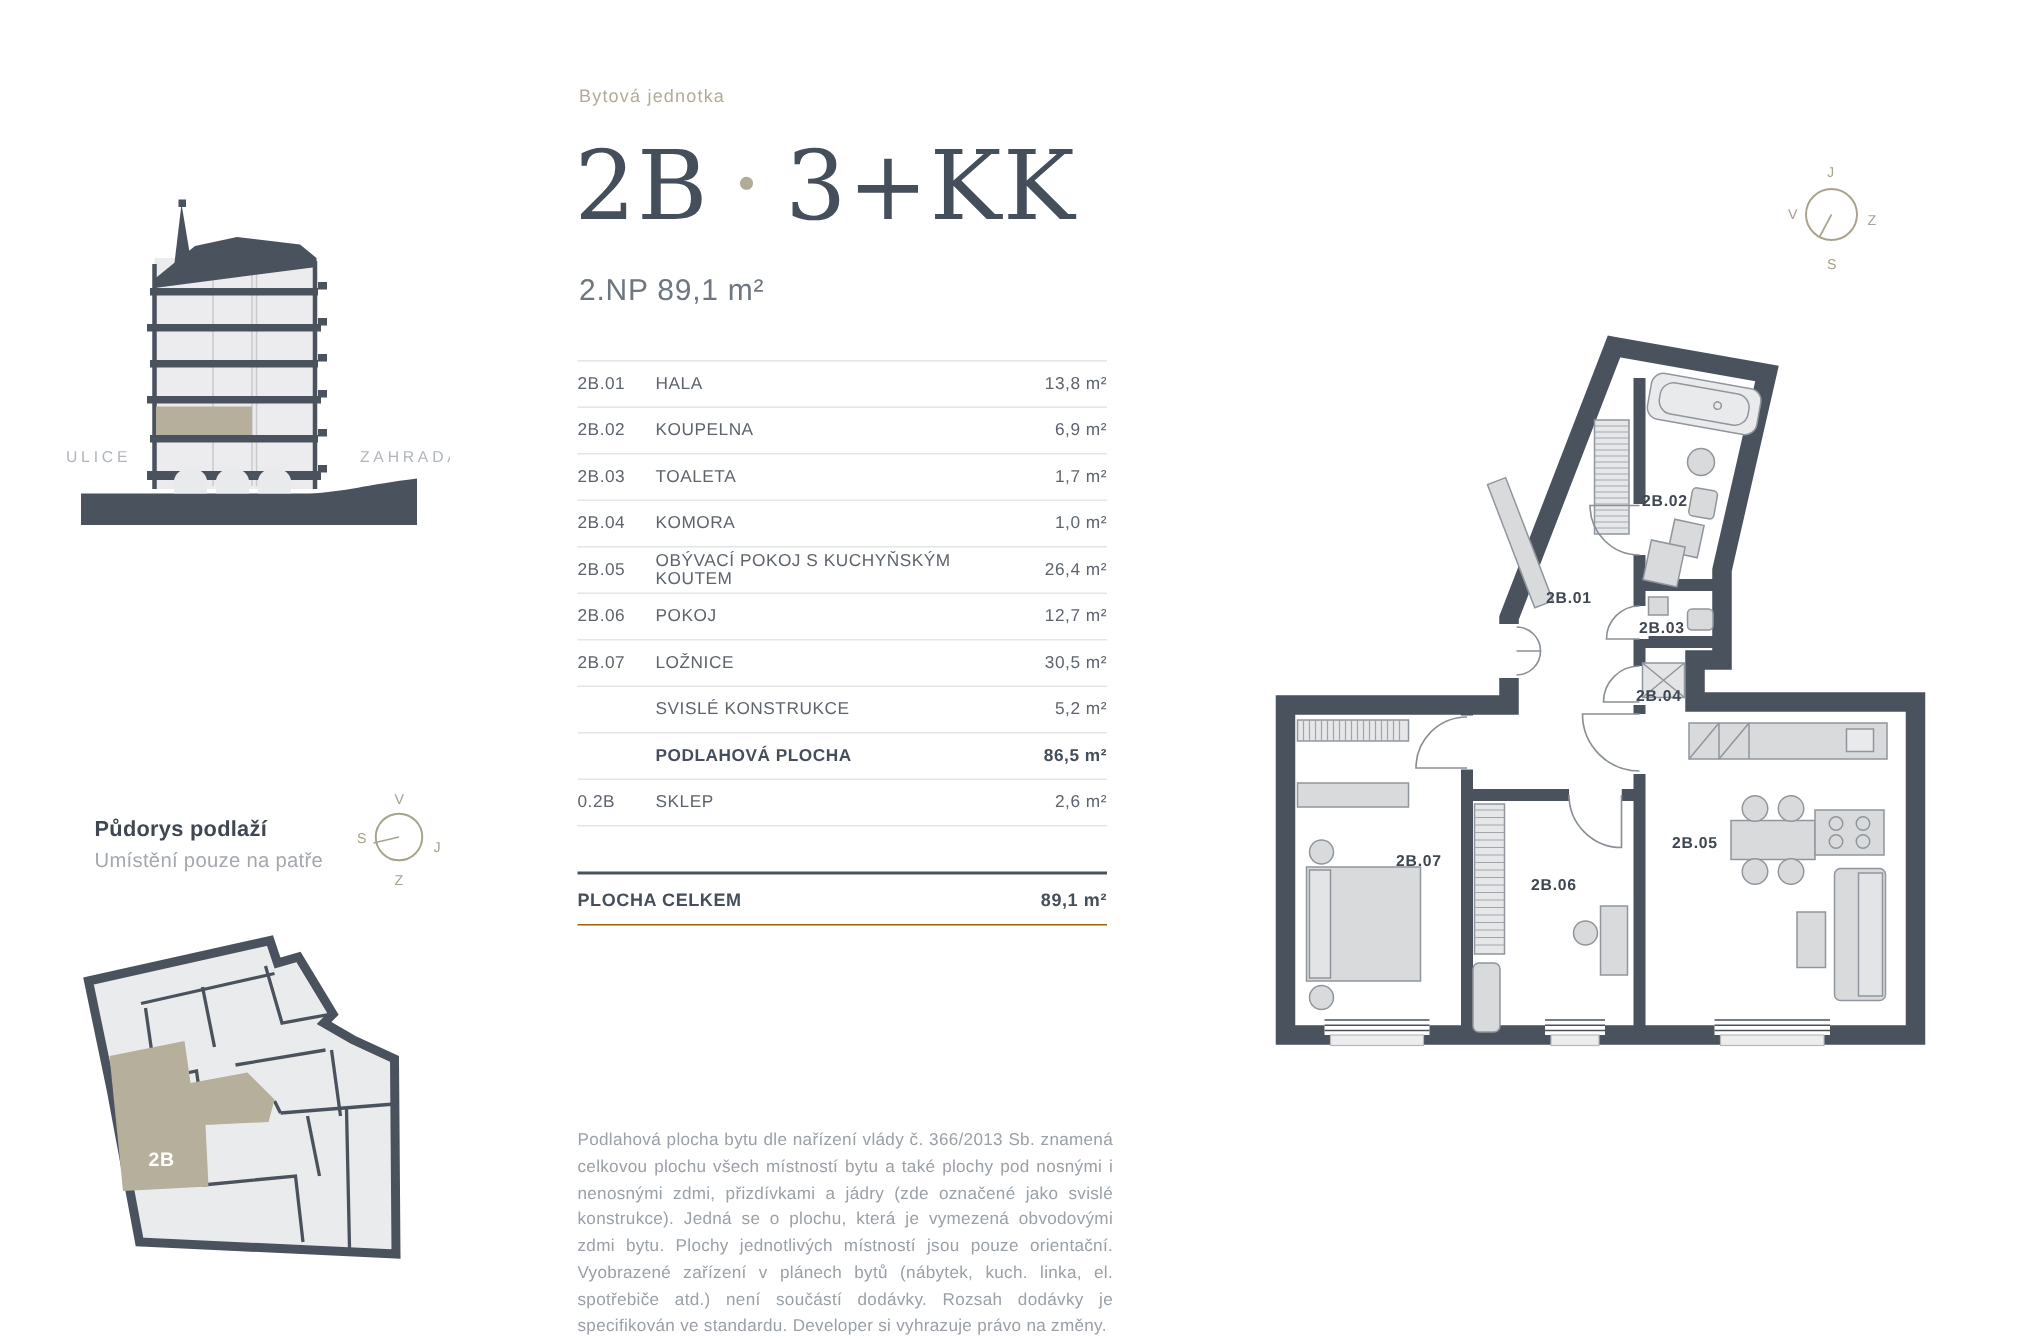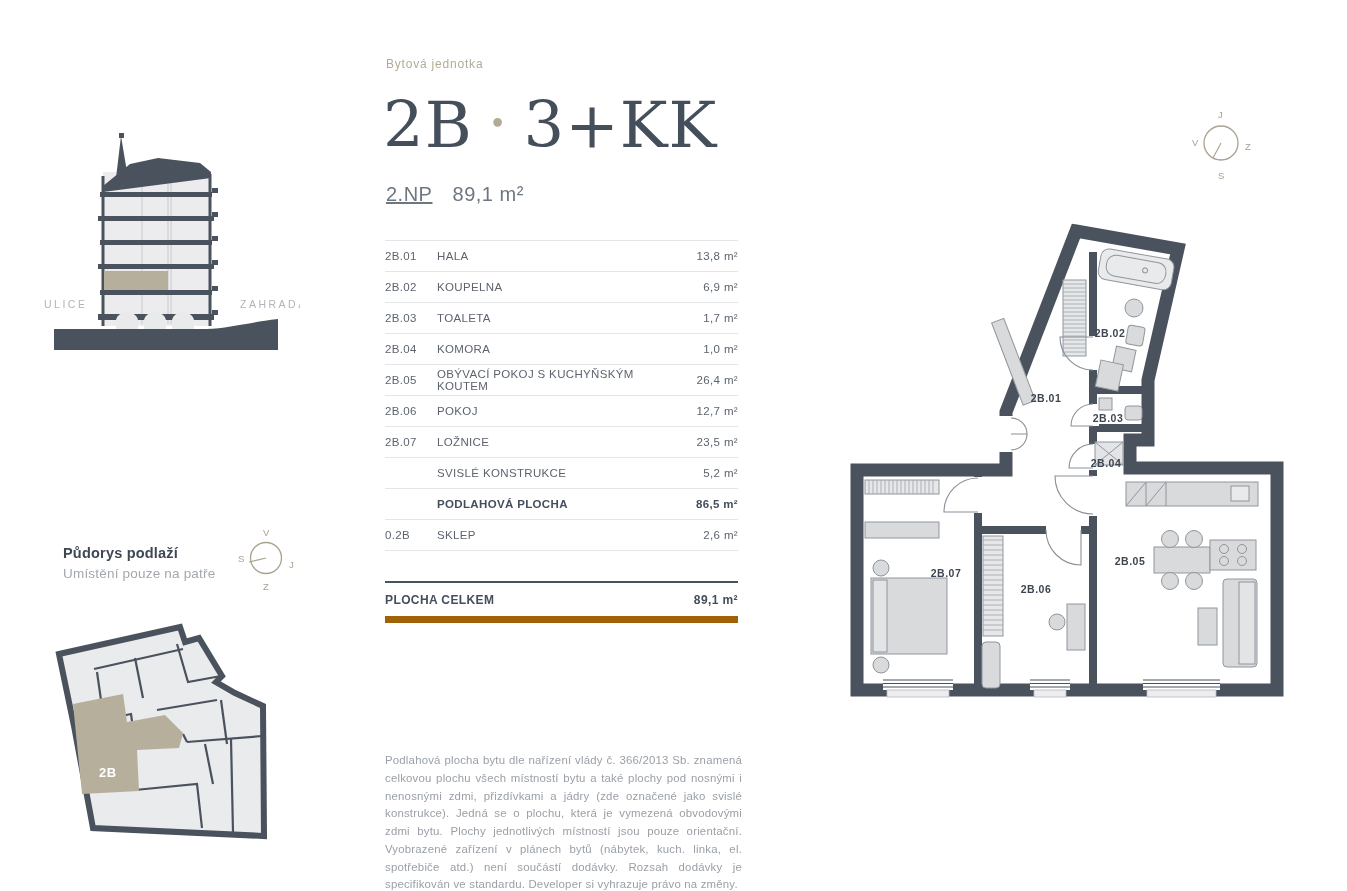--- a/index.html
+++ b/index.html
@@ -10,32 +10,32 @@
   
   .blk-title{font-size:14.5px;font-weight:bold;color:#3f4752;letter-spacing:.2px;}
   .blk-sub{font-size:13.5px;color:#a3a8af;margin-top:5px;letter-spacing:.2px;}
 
   
   .eyebrow{font-size:12px;color:#b2ab96;letter-spacing:.8px;}
   .big-title{font-family:"DejaVu Serif","Liberation Serif",serif;font-size:64px;color:#454e5b;
              letter-spacing:1px;white-space:nowrap;}
   .big-title .dot{color:#b2ab96;font-size:30px;vertical-align:13px;margin:0 16px;}
   .subline{font-size:20px;color:#6e7680;letter-spacing:.5px;}
-  .subline .floor{margin-right:14px;text-decoration:underline;}
+  .subline .floor{}
 
   
   #room-table{width:353px;font-size:11.5px;color:#5d646e;letter-spacing:.35px;}
   .trow{display:flex;align-items:center;height:30px;border-bottom:1px solid #e4e5e7;}
   .trow:first-child{border-top:1px solid #e4e5e7;}
   .tcode{width:52px;flex:none;}
   .tname{flex:1;padding-right:8px;}
   .tarea{flex:none;text-align:right;}
   .trow.bold .tname,.trow.bold .tarea{font-weight:bold;color:#454e5b;}
   .total-row{display:flex;align-items:center;height:33px;margin-top:30px;
-             border-top:2px solid #4a525e;border-bottom:7px solid #a16207;
+             border-top:2px solid #4a525e;border-bottom:1px solid #a16207;
              font-weight:bold;color:#454e5b;font-size:12px;letter-spacing:.4px;}
   .total-row .tname{flex:1;}
 
   
   #disclaimer{width:357px;font-size:11.4px;line-height:1.56;color:#9aa0a7;
               text-align:justify;letter-spacing:.2px;}
 
   
   .plan-label{font:bold 10.5px "Liberation Sans",sans-serif;fill:#3d4651;letter-spacing:.5px;}
   .street-label{font:10.5px "Liberation Sans",sans-serif;fill:#b0b5bc;letter-spacing:2.5px;}
@@ -168,21 +168,21 @@
       <span class="tarea">26,4 m²</span>
     </div>
     <div class="trow">
       <span class="tcode">2B.06</span>
       <span class="tname">POKOJ</span>
       <span class="tarea">12,7 m²</span>
     </div>
     <div class="trow">
       <span class="tcode">2B.07</span>
       <span class="tname">LOŽNICE</span>
-      <span class="tarea">23,5 m²</span>
+      <span class="tarea">30,5 m²</span>
     </div>
     <div class="trow">
       <span class="tcode"></span>
       <span class="tname">SVISLÉ KONSTRUKCE</span>
       <span class="tarea">5,2 m²</span>
     </div>
     <div class="trow bold">
       <span class="tcode"></span>
       <span class="tname">PODLAHOVÁ PLOCHA</span>
       <span class="tarea">86,5 m²</span>

